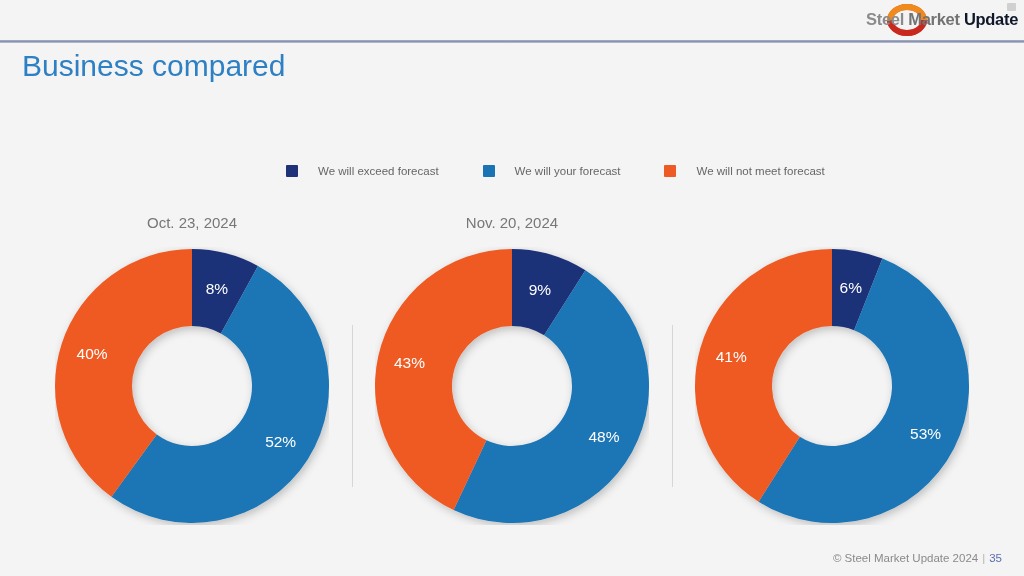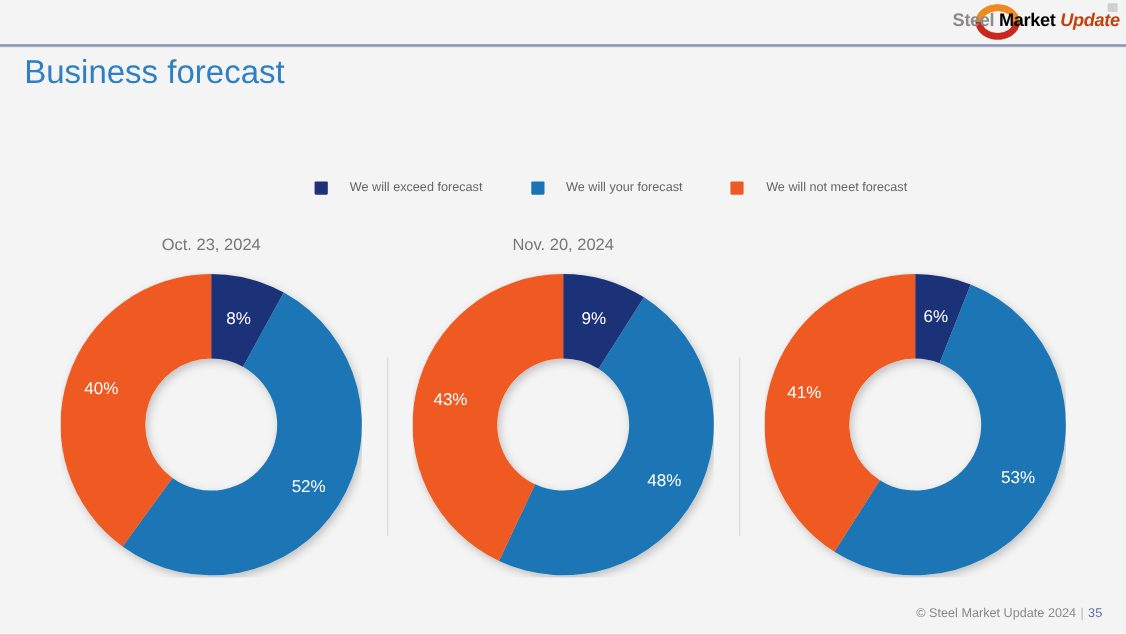--- a/index.html
+++ b/index.html
@@ -50,22 +50,22 @@
     position: absolute;
     left: 0px; top: 9px;
     width: 152px;
     white-space: nowrap;
     font-size: 16.5px;
     font-weight: bold;
     letter-spacing: -0.3px;
     line-height: 19px;
   }
   .logo-steel { color: #8b8b8b; }
-  .logo-market { color: #000000; }
-  .logo-update { color: #c2410c; font-weight: bold; font-style: italic; }
+  .logo-market { color: #737373; }
+  .logo-update { color: #0f172a; font-weight: bold; }
   #logo-tm {
     position: absolute;
     right: 2px; top: 2px;
     width: 9px; height: 8px;
     background: #d0d0d0;
     border-radius: 1px;
   }
 
   
   #page-title {
@@ -187,21 +187,21 @@
         <path d="M23 3 C35 3 43 11 43 19 C43 27 35 35 23 35 C11 35 3 27 3 19 C3 11 11 3 23 3 Z
                  M23 9 C15 9 9 13.5 9 19 C9 24.5 15 29 23 29 C31 29 37 24.5 37 19 C37 13.5 31 9 23 9 Z" fill="#e8531f"></path>
         <path d="M23 3 C35 3 43 11 43 19 L37 19 C37 13.5 31 9 23 9 C15 9 9 13.5 9 19 L3 19 C3 11 11 3 23 3 Z" fill="#f08a1c"></path>
         <path d="M9 19 C9 24.5 15 29 23 29 C31 29 37 24.5 37 19 L43 19 C43 27 35 35 23 35 C11 35 3 27 3 19 Z" fill="#c8281e"></path>
       </svg>
     </div>
     <div id="logo-text"><span class="logo-steel">Steel</span><span class="logo-market"> Market</span><span class="logo-update"> Update</span></div>
     <div id="logo-tm"></div>
   </div>
 
-  <div id="page-title">Business forecast</div>
+  <div id="page-title">Business compared</div>
 
 
   <div id="legend">
       <div class="legend-item">
         <span class="legend-swatch" style="background: rgb(31, 49, 120);"></span>
         <span class="legend-label">We will exceed forecast</span>
       </div>
       <div class="legend-item">
         <span class="legend-swatch" style="background: rgb(26, 116, 180);"></span>
         <span class="legend-label">We will your forecast</span>

